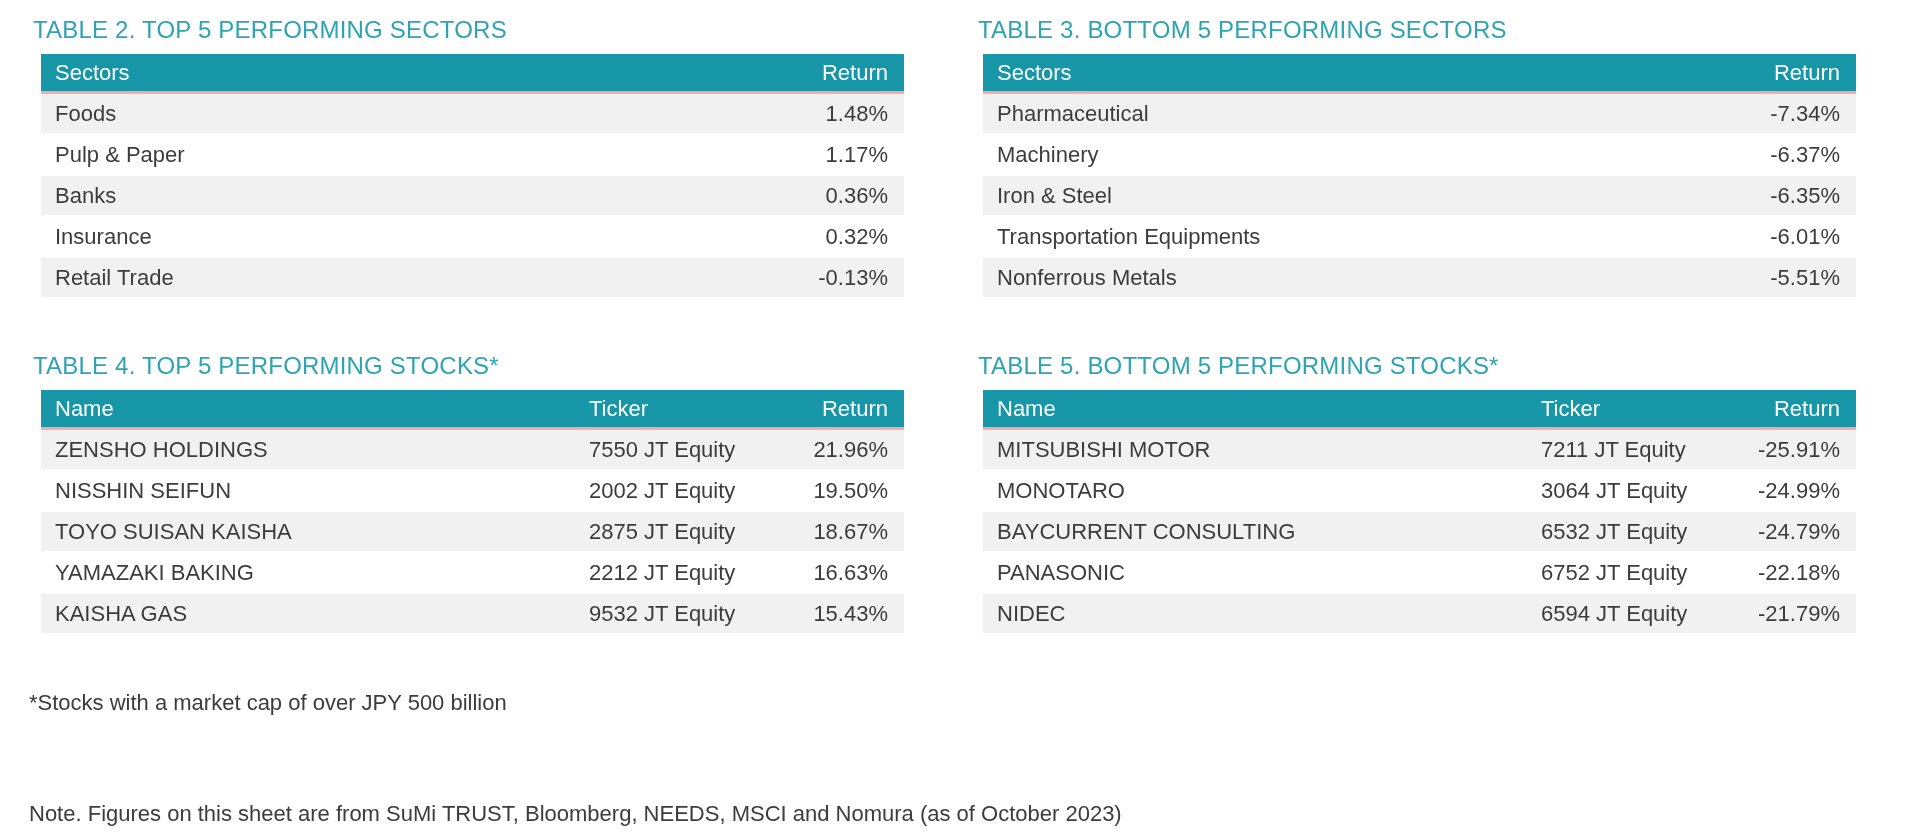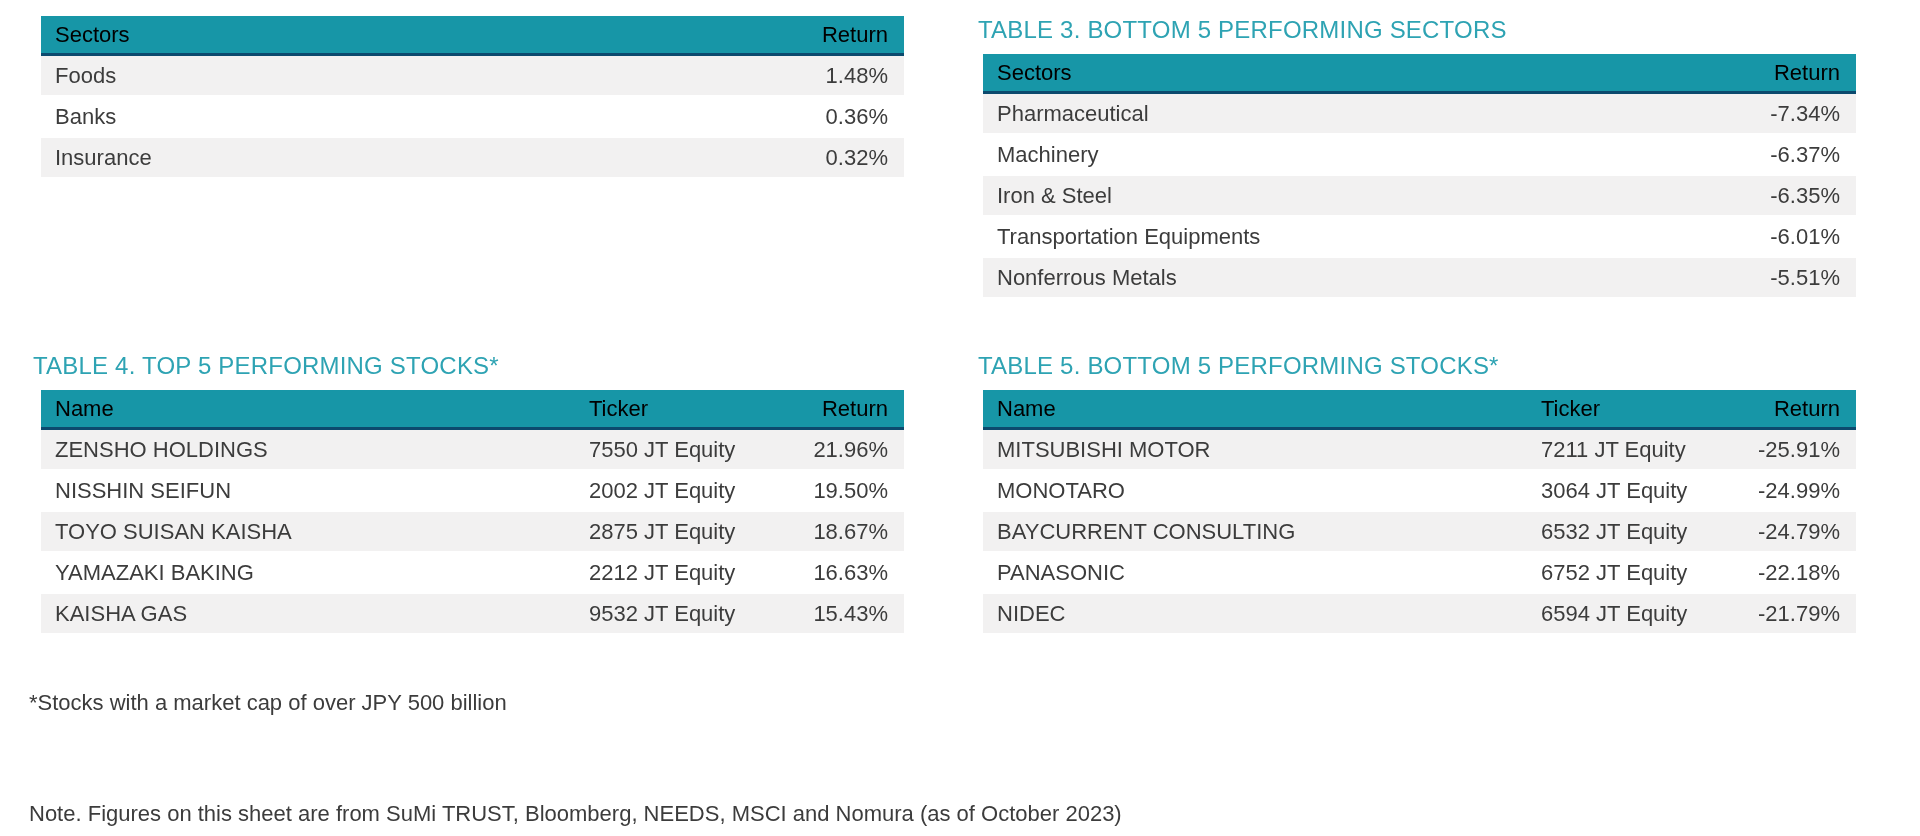--- a/index.html
+++ b/index.html
@@ -44,24 +44,24 @@
 
   th, td {
     font-weight: 400;
     white-space: nowrap;
     overflow: hidden;
     padding-top: 0;
     padding-bottom: 0;
   }
   thead th {
     background: var(--accent, #1796A7);
-    color: #000000;
+    color: #ffffff;
     height: 37px;
     text-align: left;
-    border-bottom: 3px solid #0c4a6e;
+    border-bottom: 3px solid #fca5a5;
   }
   tbody td {
     height: 39px;
     border-bottom: 2px solid #ffffff;
     color: var(--text, #3C3C3C);
     margin-left: 16px;
   }
   tbody tr:nth-child(odd) td  { background: var(--rowAlt, #F2F1F1); }
   tbody tr:nth-child(even) td { background: #ffffff; }
 
@@ -78,39 +78,48 @@
     color: var(--text, #3C3C3C);
     white-space: nowrap;
   }
   .footnote { top: 690px; }
   .note     { top: 801px; }
 </style>
 </head>
 <body>
 
 <section class="tbl-block pos-t2">
+  <h2 class="tbl-title">TABLE 2. TOP 5 PERFORMING SECTORS</h2>
   <table class="data-table sectors w-left">
     <thead>
       <tr>
         <th class="c-first">Sectors</th>
         <th class="c-return">Return</th>
       </tr>
     </thead>
     <tbody>
       <tr>
         <td class="c-first">Foods</td>
         <td class="c-return">1.48%</td>
       </tr>
       <tr>
+        <td class="c-first">Pulp &amp; Paper</td>
+        <td class="c-return">1.17%</td>
+      </tr>
+      <tr>
         <td class="c-first">Banks</td>
         <td class="c-return">0.36%</td>
       </tr>
       <tr>
         <td class="c-first">Insurance</td>
         <td class="c-return">0.32%</td>
+      </tr>
+      <tr>
+        <td class="c-first">Retail Trade</td>
+        <td class="c-return">-0.13%</td>
       </tr>
     </tbody>
   </table>
 </section>
 
 <section class="tbl-block pos-t3">
   <h2 class="tbl-title">TABLE 3. BOTTOM 5 PERFORMING SECTORS</h2>
   <table class="data-table sectors w-right">
     <thead>
       <tr>

